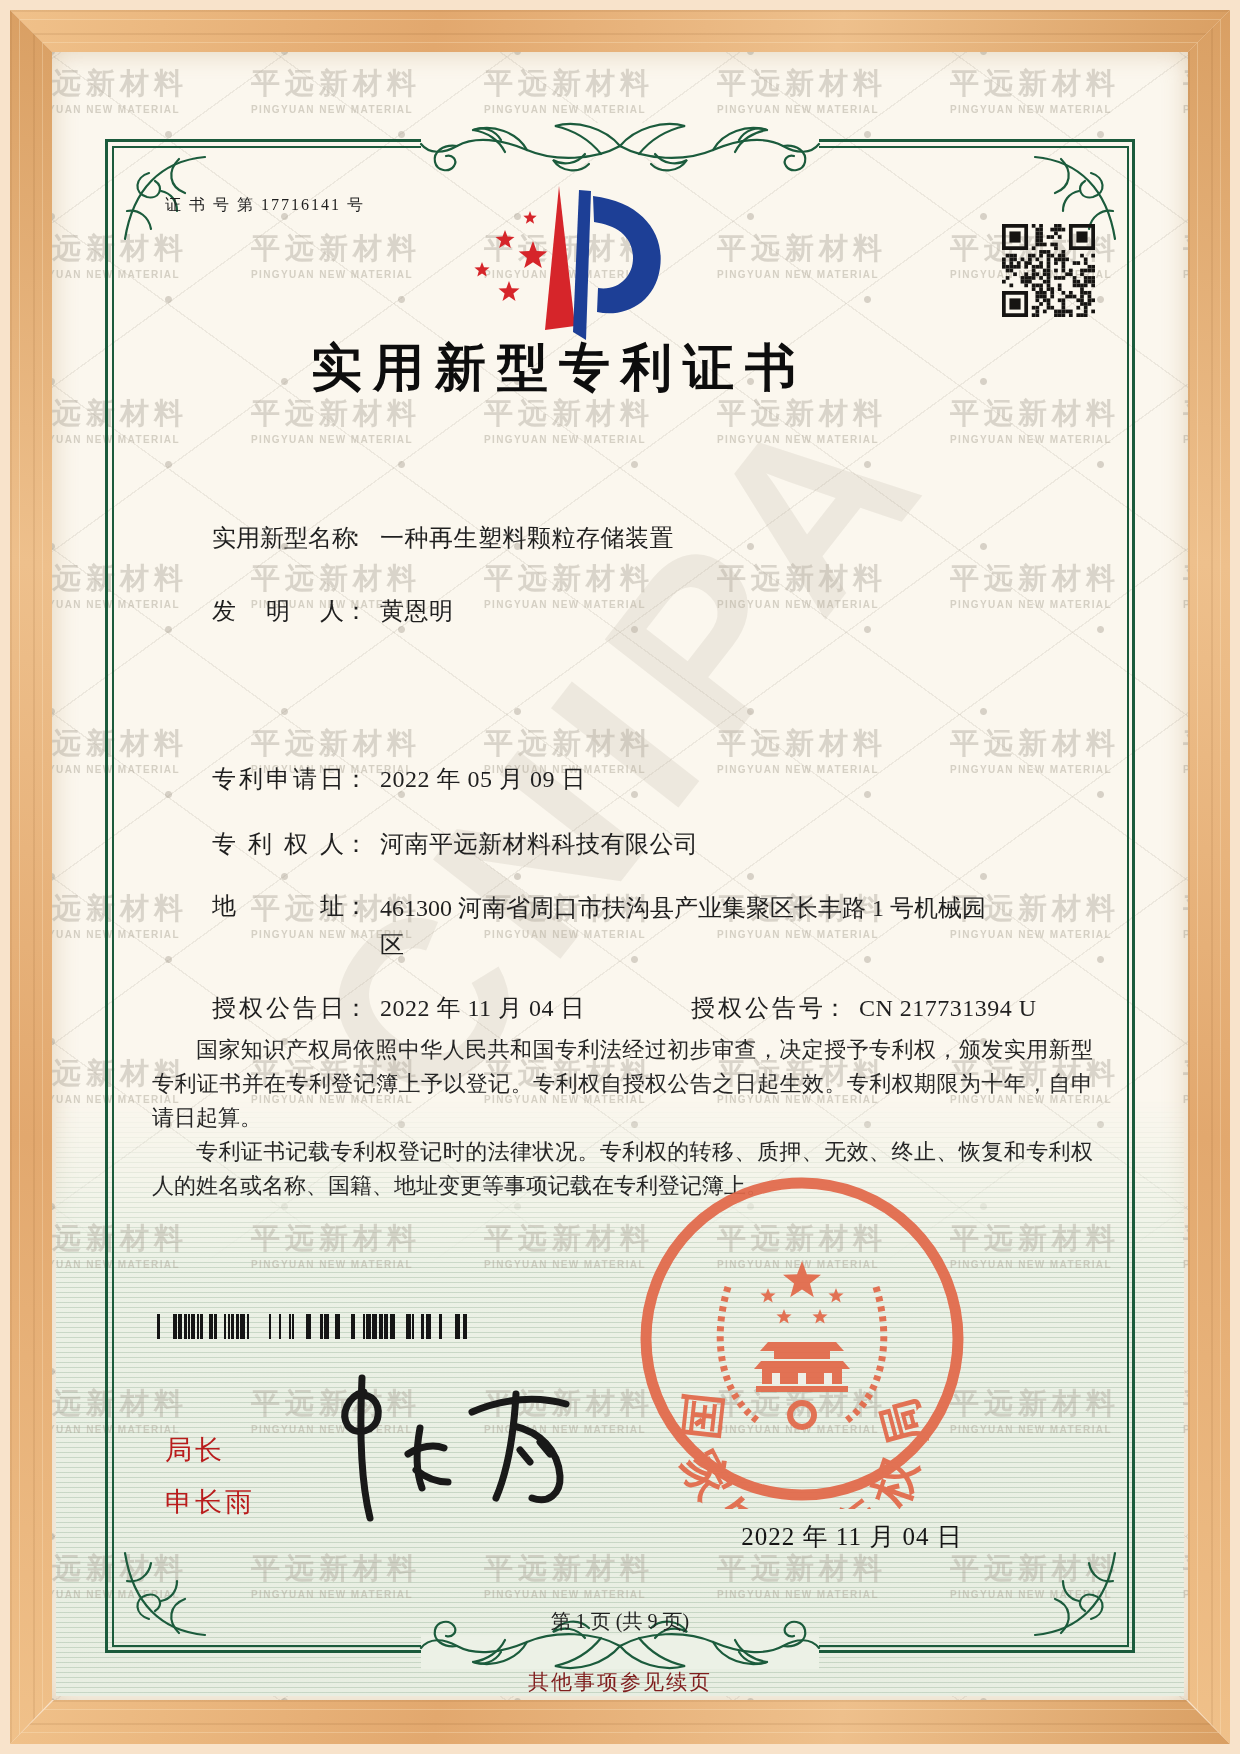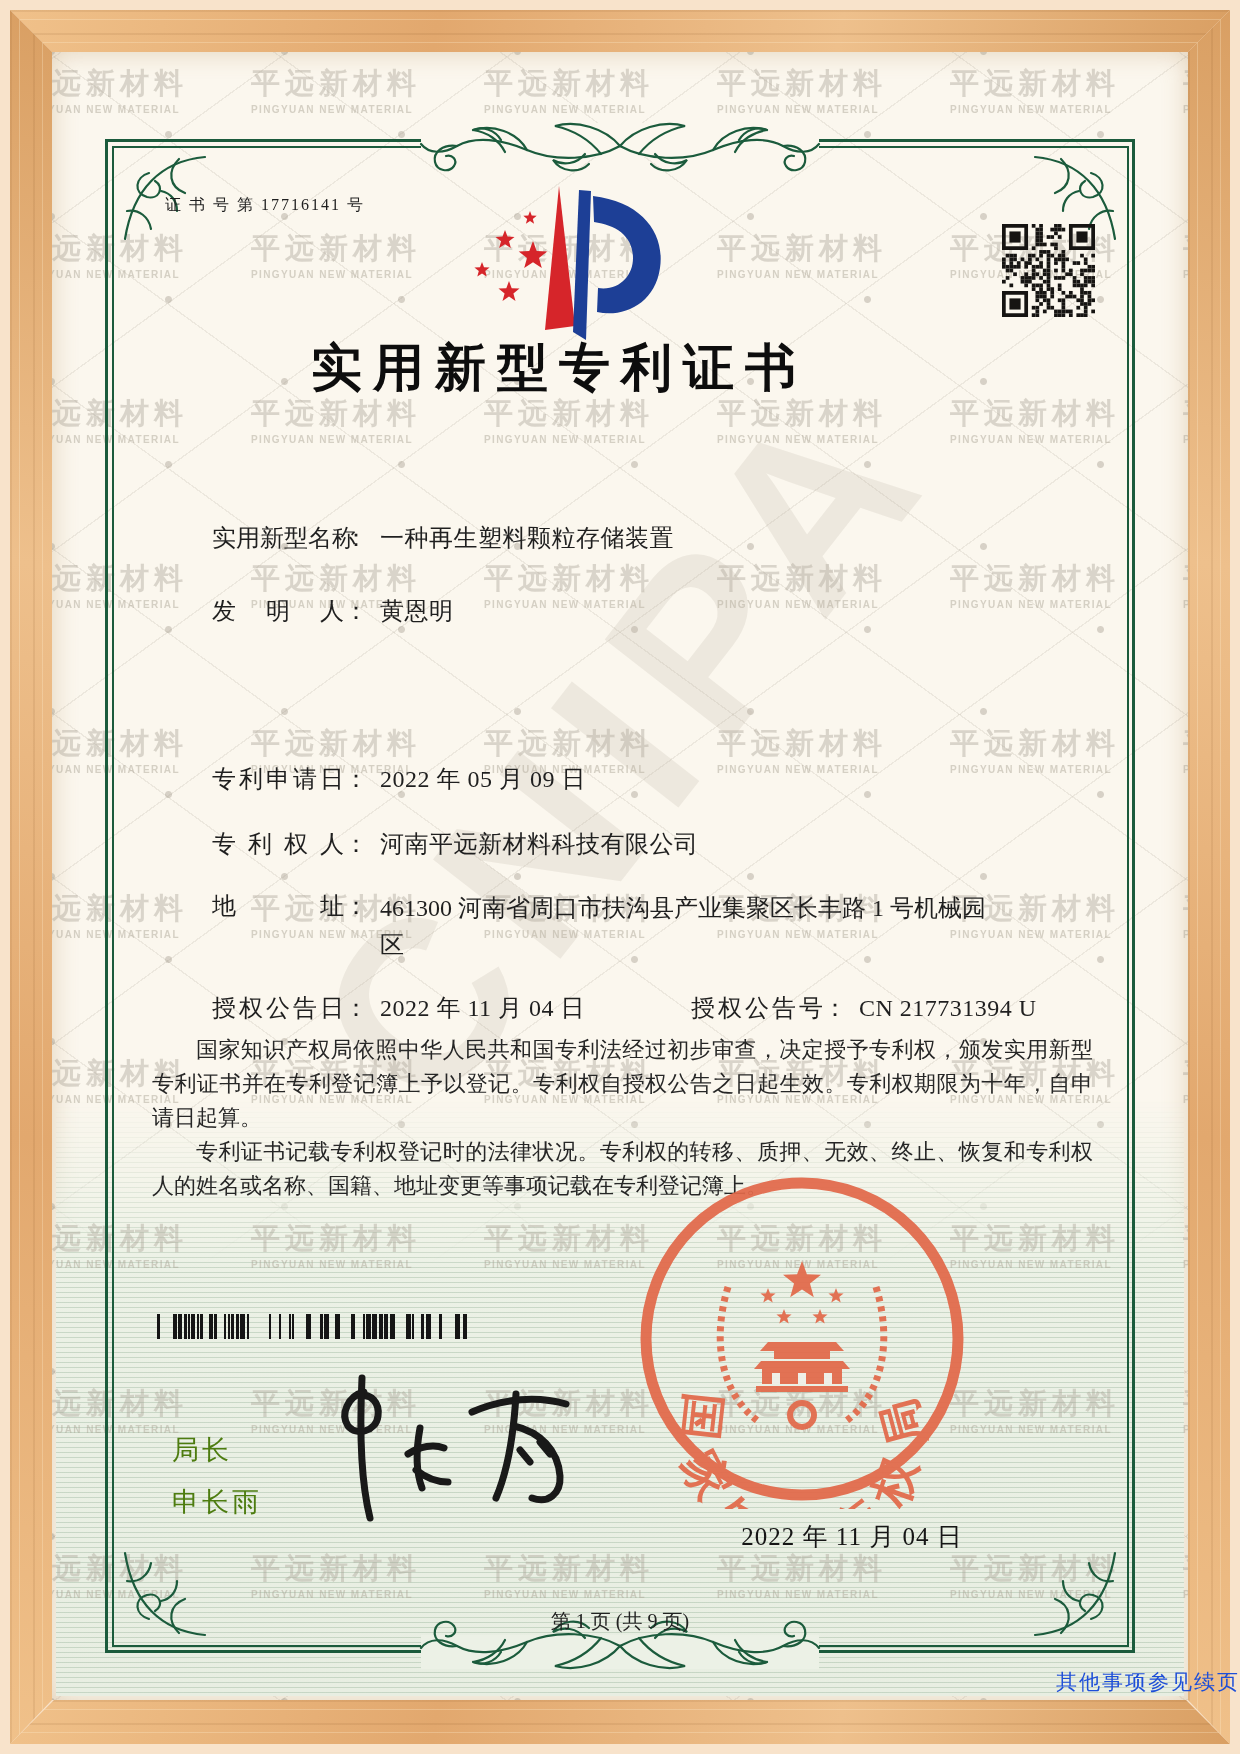--- a/index.html
+++ b/index.html
@@ -56,29 +56,29 @@
          font-size:51px;font-weight:700;letter-spacing:11px;color:#0d0d0d;}
   .row{position:absolute;left:113px;font-size:24px;white-space:nowrap;}
   .flabel{display:inline-block;width:132px;text-align:justify;text-align-last:justify;vertical-align:top;margin-left:47px;}
   .fvalue{margin-left:12px;letter-spacing:.5px;}
   .addrval{display:inline-block;margin-left:12px;white-space:normal;width:700px;vertical-align:top;line-height:37px;}
   .grant2{position:absolute;left:479px;top:0;}
   .body-text{position:absolute;left:100px;top:981px;width:941px;font-size:22px;line-height:34px;
              text-align:justify;color:#262626;}
   .body-text p{margin:0;text-indent:2em;}
   .barcode{position:absolute;left:105px;top:1262px;width:312px;height:25px;fill:#151515;}
-  .director{position:absolute;left:120px;top:1372px;font-family:"Liberation Sans","DejaVu Sans",sans-serif;
-            font-size:27px;color:#4d7c0f;line-height:52px;letter-spacing:3px;}
+  .director{position:absolute;left:113px;top:1372px;font-family:"Liberation Sans","DejaVu Sans",sans-serif;
+            font-size:27px;color:#b91c1c;line-height:52px;letter-spacing:3px;}
   .sig{position:absolute;left:272px;top:1318px;width:270px;height:175px;}
   .seal{position:absolute;left:580px;top:1117px;width:340px;height:340px;opacity:.93;}
   .sealtxt{font:700 47px "Liberation Serif",serif;letter-spacing:22px;fill:var(--seal_red,#e2694a);}
   .sealdate{position:absolute;left:650px;top:1468px;width:300px;text-align:center;font-size:25px;
             letter-spacing:1px;color:#161616;}
   .pagefoot{position:absolute;left:0;top:1556px;width:100%;text-align:center;font-size:20px;color:#222;}
-  .note{position:absolute;left:0;top:1616px;width:100%;text-align:right;font-size:21px;color:#1d4ed8;letter-spacing:2px;}
+  .note{position:absolute;left:0;top:1616px;width:100%;text-align:center;font-size:21px;color:#7f1d1d;letter-spacing:2px;}
   .gline{stroke:var(--border_green,#1b5b3c);fill:none;stroke-width:2.2;stroke-linecap:round;}
 </style>
 </head>
 <body>
 
 <div class="page">
   <div class="wood t"></div>
   <div class="wood b"></div>
   <div class="wood v l"></div>
   <div class="wood v r"></div>

